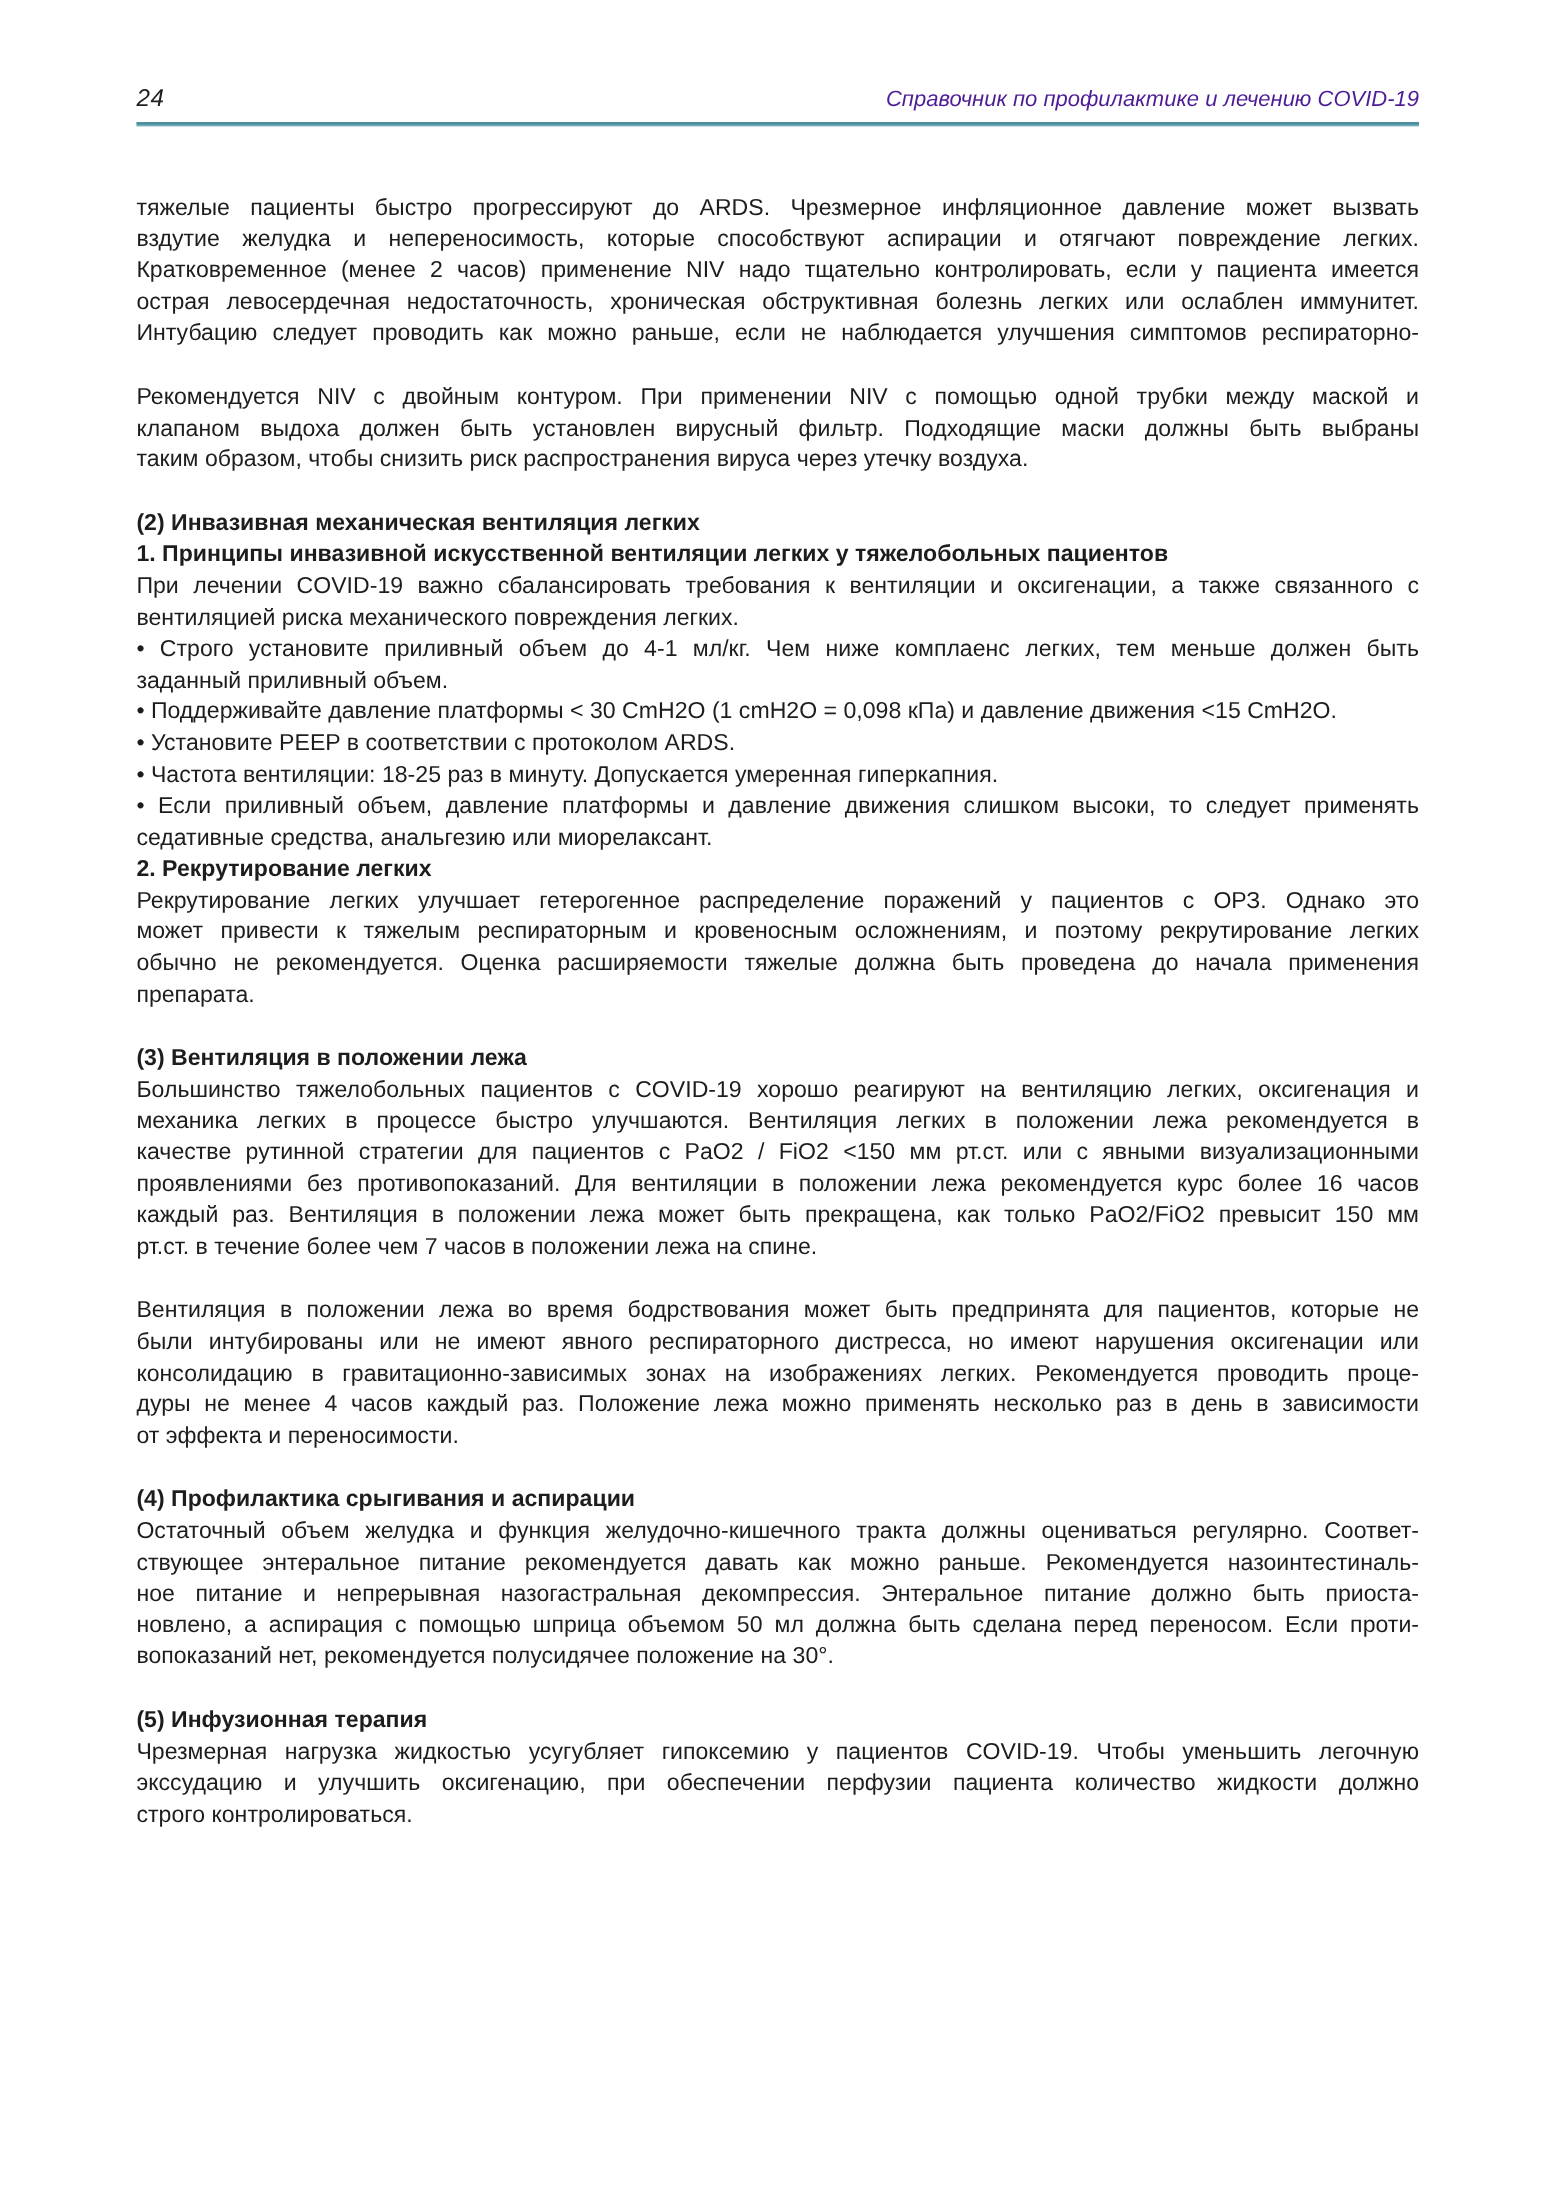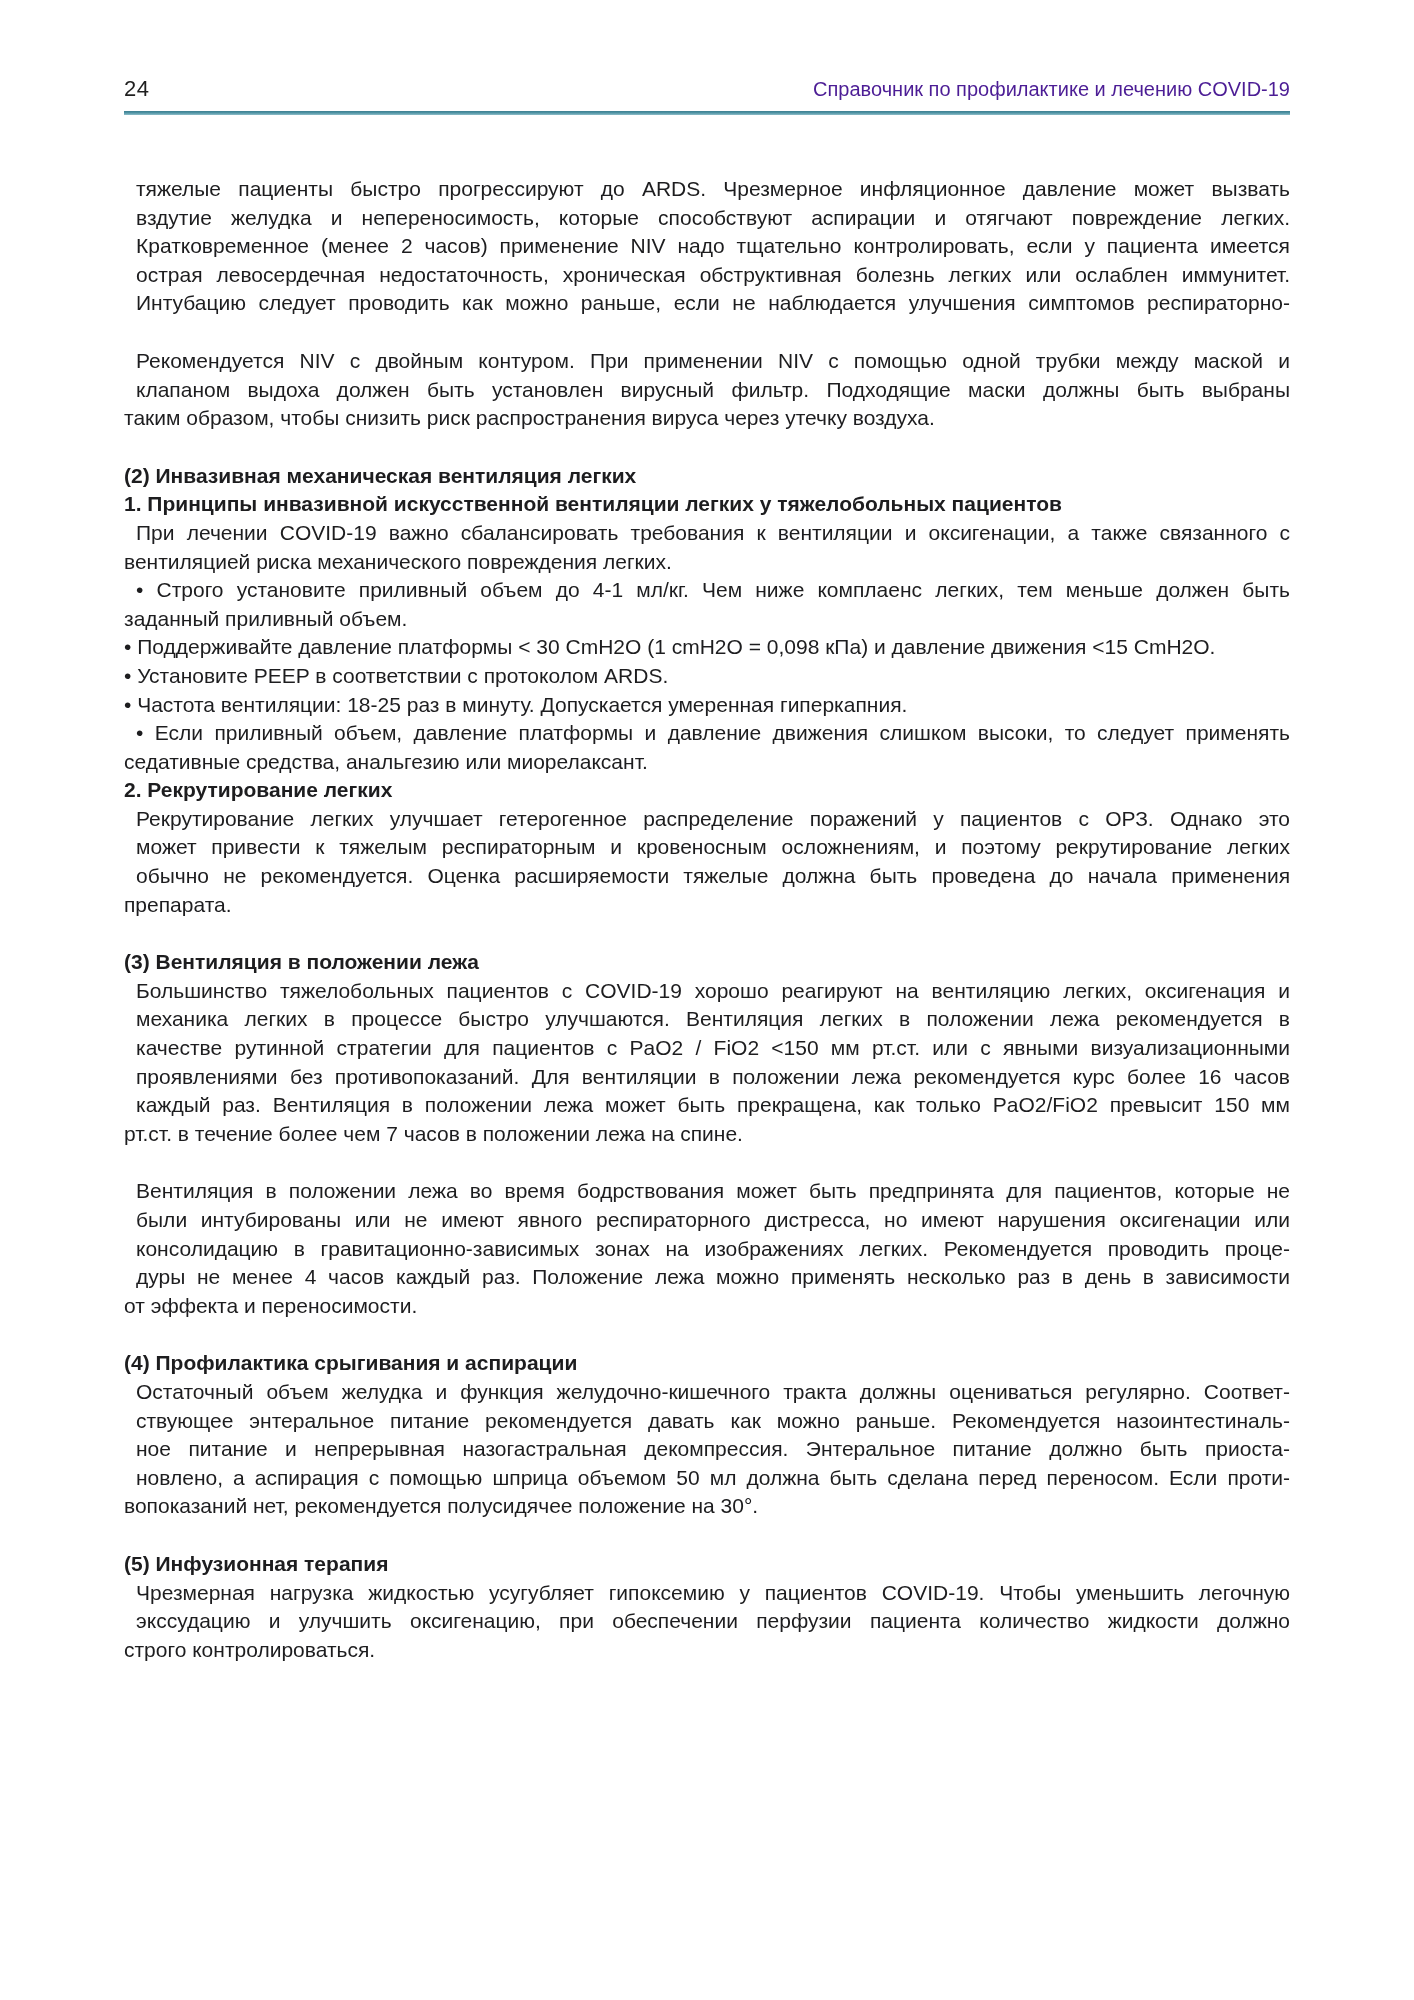--- a/index.html
+++ b/index.html
@@ -10,36 +10,37 @@
     background: #ffffff;
     overflow: hidden;
     font-family: "Liberation Sans", sans-serif;
     color: #1d1d1f;
   }
   .header {
     display: flex;
     justify-content: space-between;
     align-items: baseline;
     margin: 76px 124px 0 124px;
+    font-style: italic;
   }
   .pagenum { font-size: 22px; color: #1f1f1f; letter-spacing: 0.5px; }
   .htitle  { font-size: 20px; color: #4c1d95; }
   .rule {
     height: 4px;
     margin: 9px 124px 0 124px;
     background: linear-gradient(to bottom, #3d7e90 0%, #4e93a4 45%, #8fbec9 100%);
   }
   .body-text { margin: 60px 124px 0 124px; }
   .line {
     font-size: 21px;
     line-height: 28.6px;
     text-align: justify;
     white-space: normal;
   }
-  .fill { text-align-last: justify; margin-left: 12px; }
+  .fill { text-align-last: justify; }
   .h { font-weight: bold; text-align: left; }
   .gap { height: 29px; }
 </style>
 </head>
 <body>
 
 <div class="page">
   <div class="header">
     <span class="pagenum">24</span>
     <span class="htitle">Справочник по профилактике и лечению COVID-19</span>

